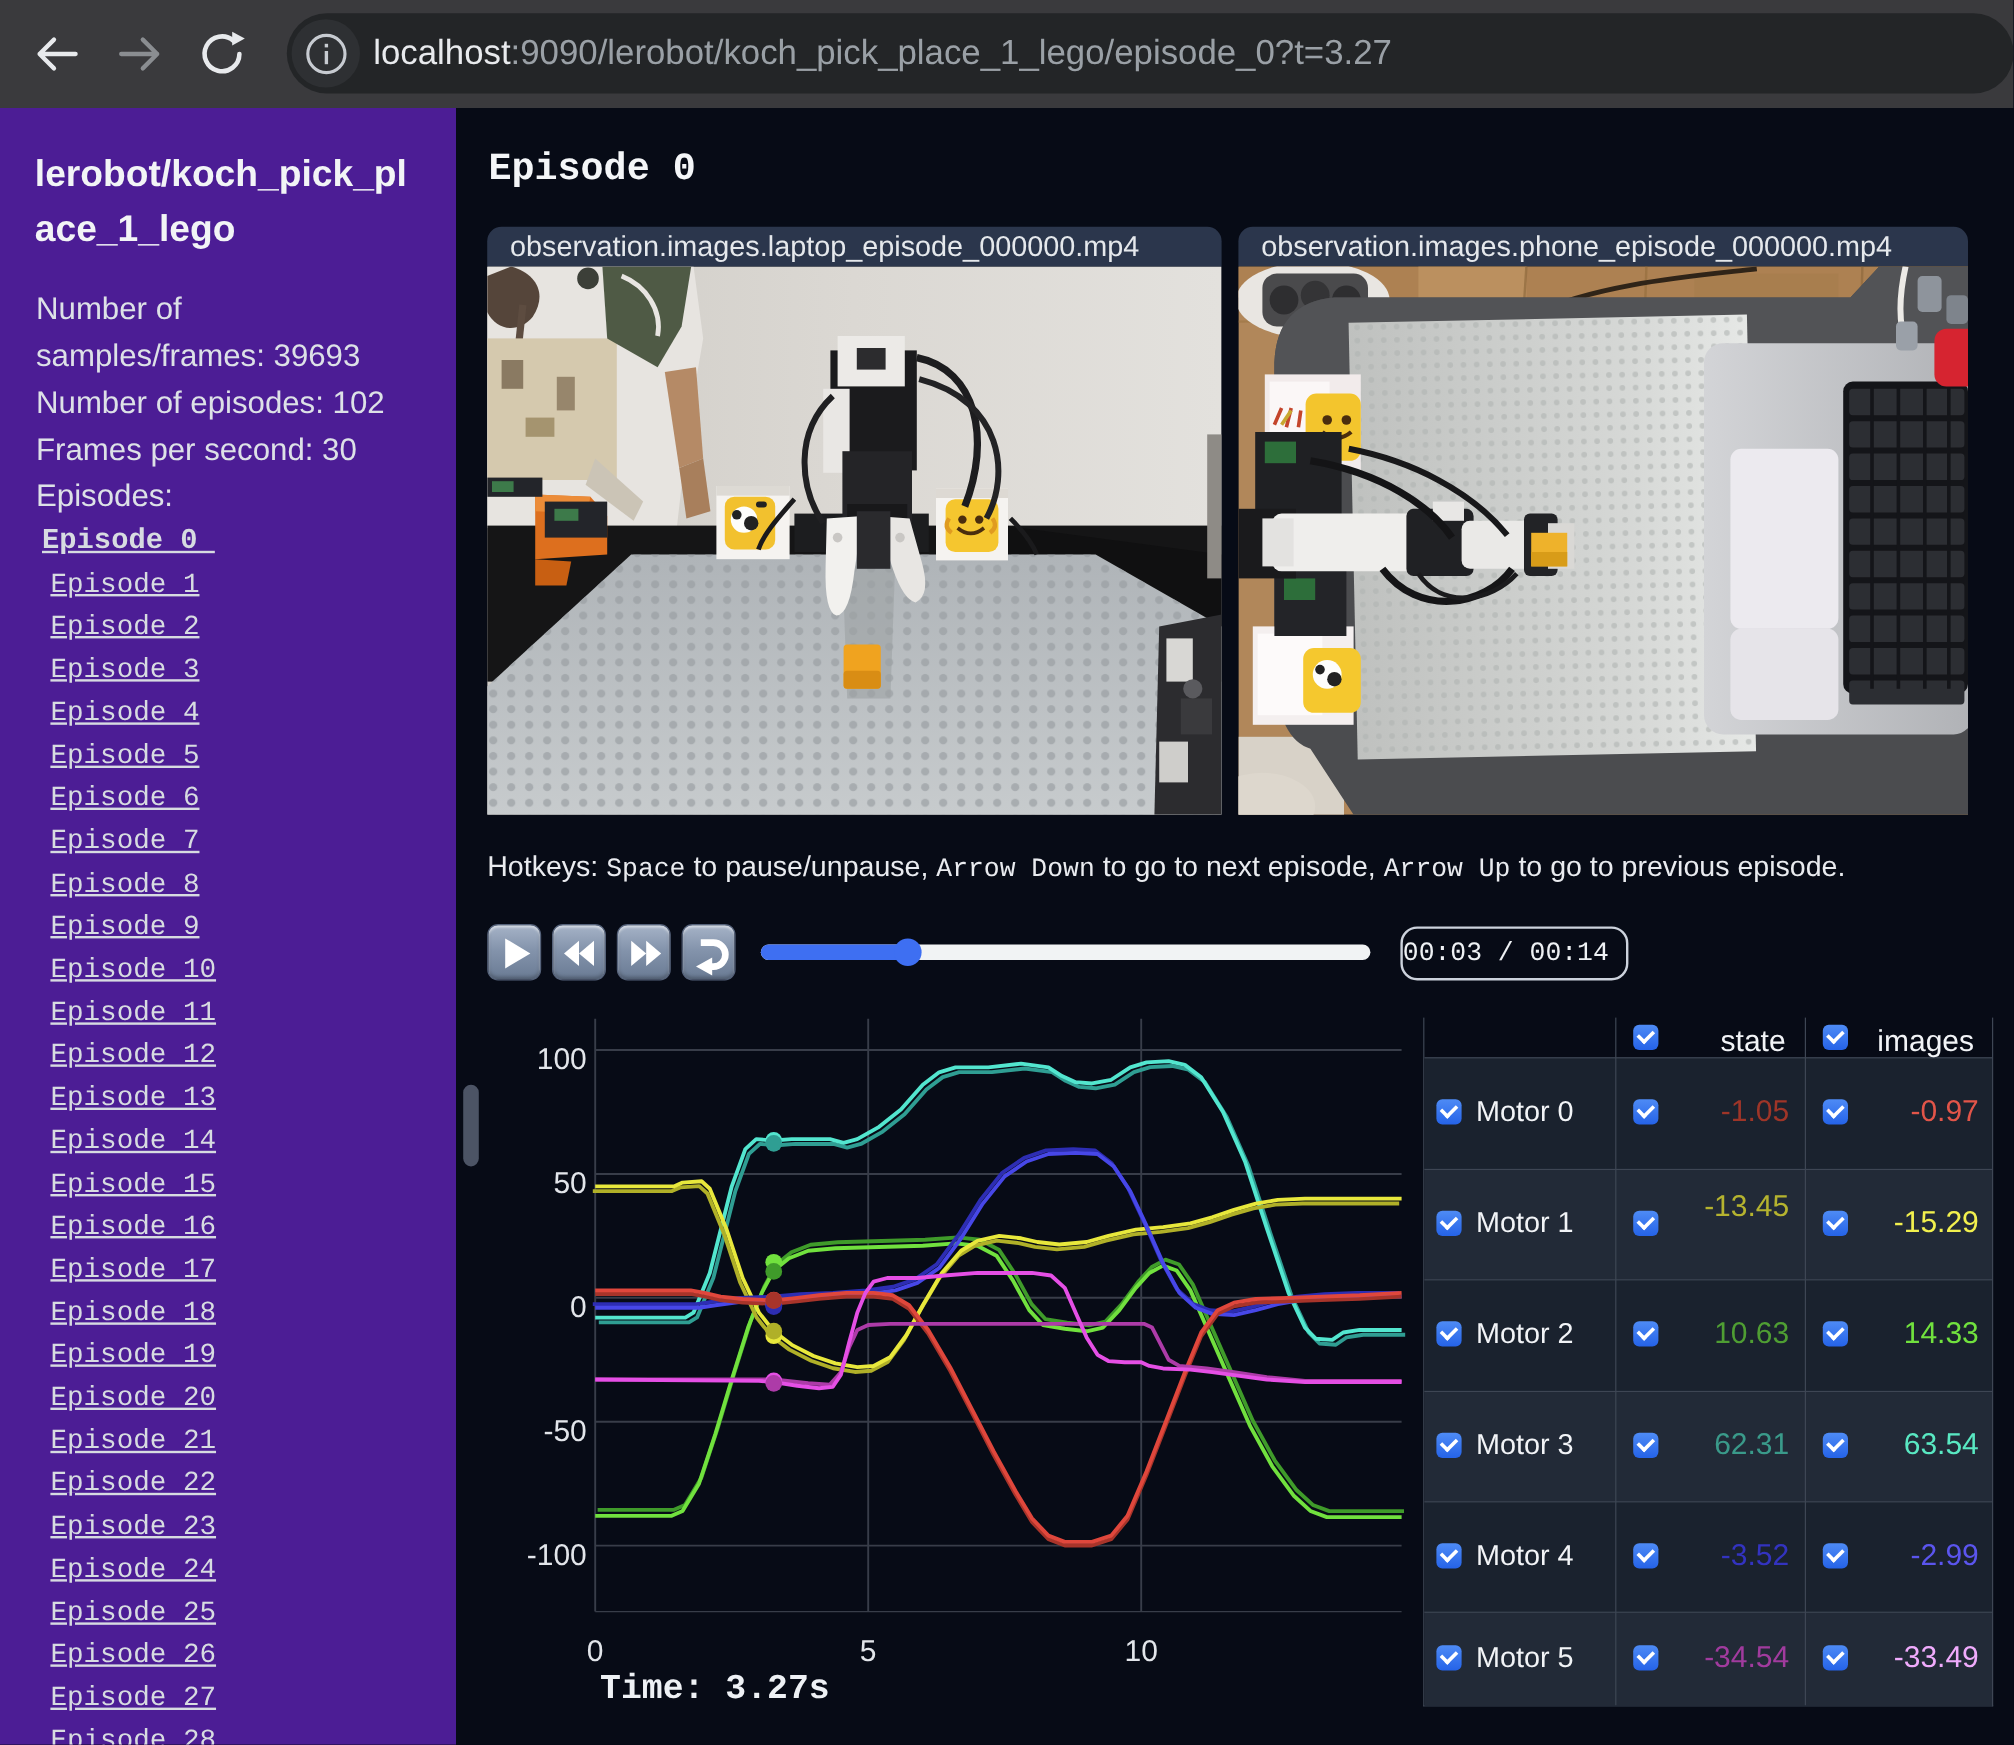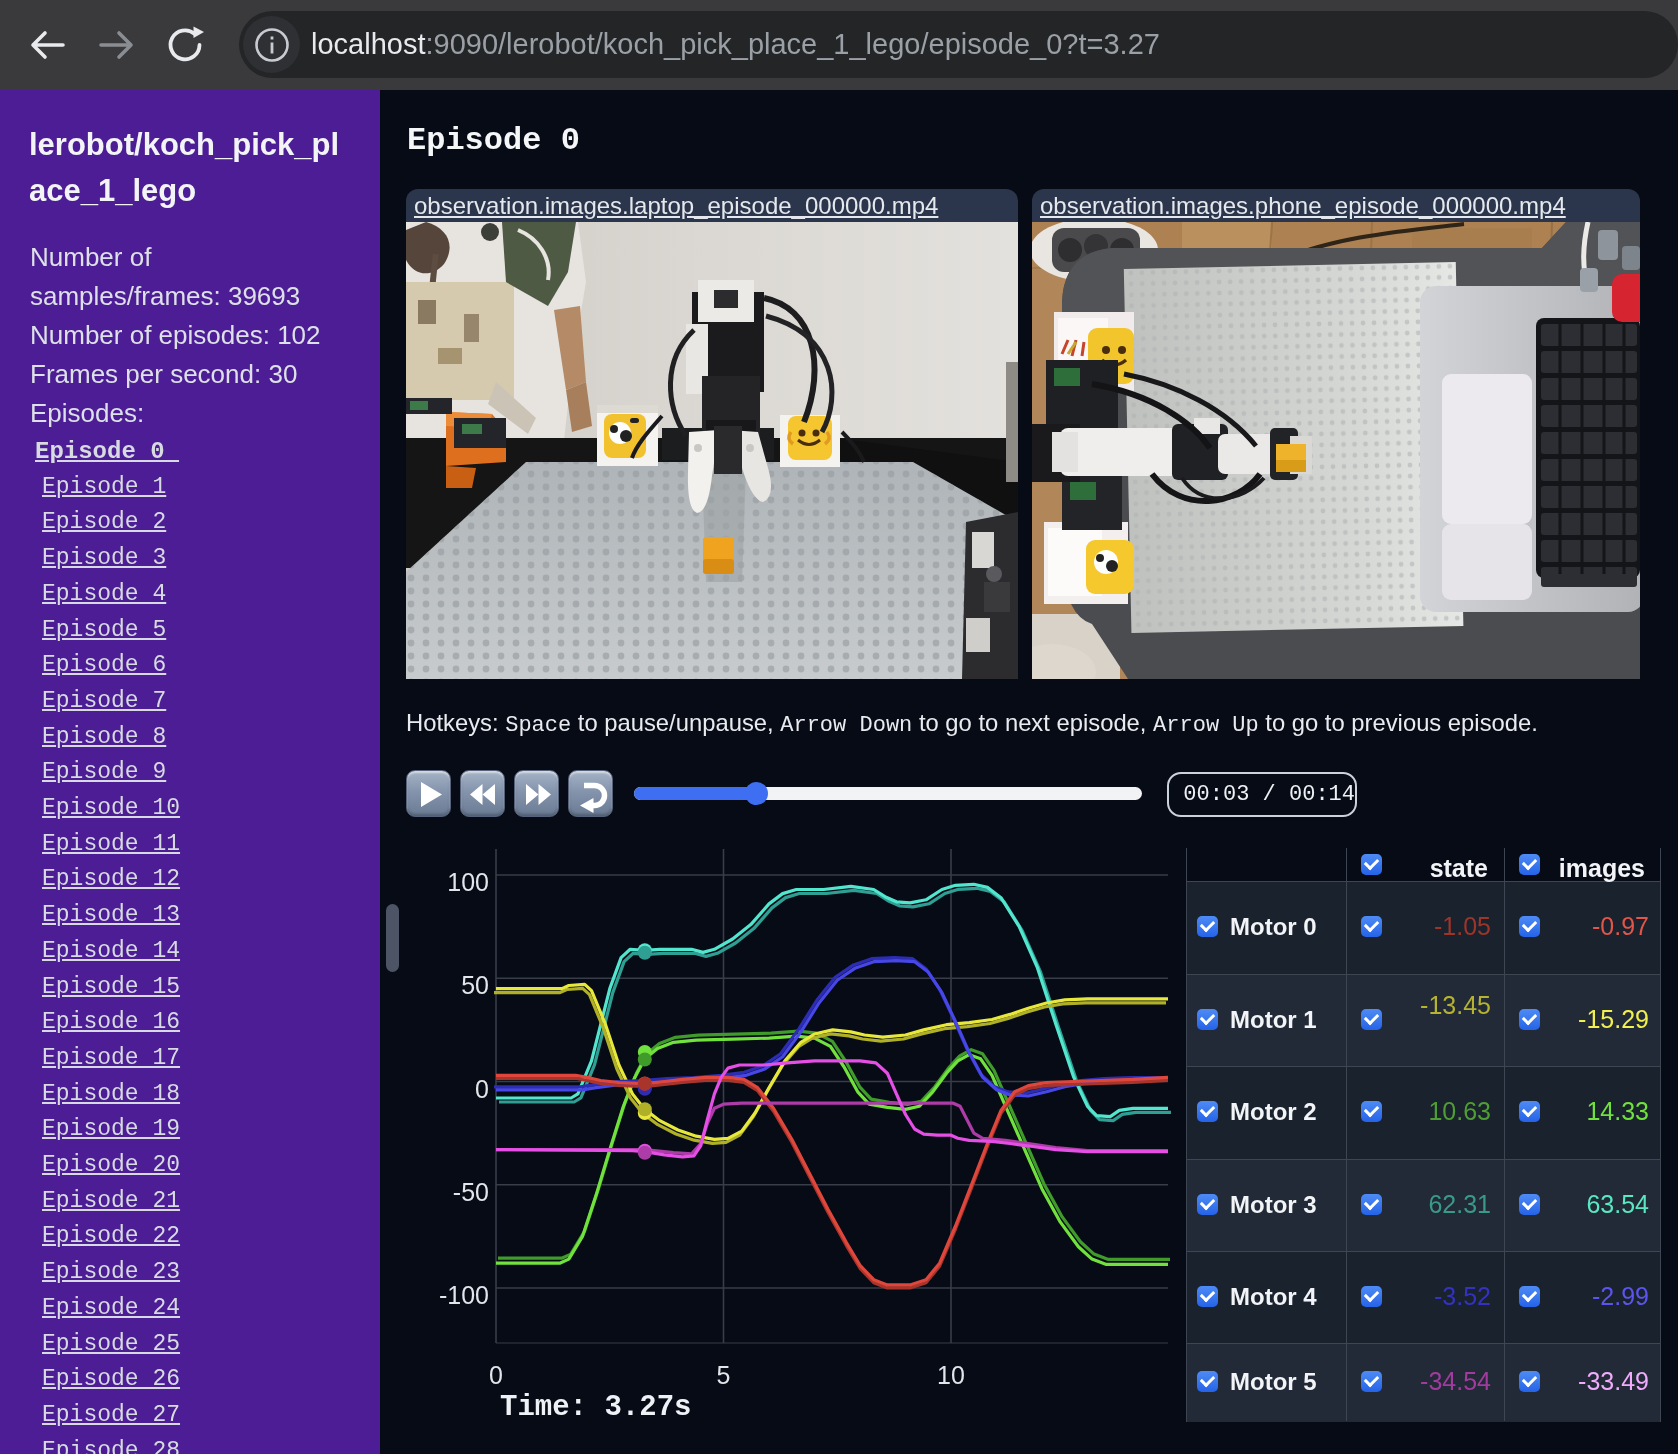--- a/index.html
+++ b/index.html
@@ -15,37 +15,37 @@
   .sidebar { position:absolute; left:0; top:90px; width:380px; height:1364px; background:#4c1d95; overflow:hidden; }
   .sb-title { position:absolute; left:29px; top:32px; width:345px; font-size:31px; font-weight:bold; line-height:46px; color:#f2f4f6; }
   .sb-info { position:absolute; left:30px; top:148px; width:300px; font-size:26px; line-height:39px; color:#dde1e7; }
   .sb-eps { position:absolute; left:35px; top:344px; font-family:"Liberation Mono",monospace; font-size:23px; line-height:35.7px; color:#d7dbe1; }
   .sb-eps a { color:#d7dbe1; text-decoration:underline; }
   .sb-eps .cur { font-weight:bold; }
   .sb-eps div { padding-left:7px; }
   .sb-eps div.cur { padding-left:0; }
   .main-h1 { position:absolute; left:407px; top:122px; font-family:"Liberation Mono",monospace; font-weight:bold; font-size:32px; color:#f4f6f8; }
   .vid { position:absolute; top:189px; }
-  .vid .cap { height:33px; background:#2b364c; border-radius:12px 12px 0 0; color:#e5e8ec; font-size:24px; line-height:33px; padding-left:8px; white-space:nowrap; overflow:hidden;text-decoration:underline; }
+  .vid .cap { height:33px; background:#2b364c; border-radius:12px 12px 0 0; color:#e5e8ec; font-size:24px; line-height:33px; padding-left:19px; white-space:nowrap; overflow:hidden; }
   .vid svg { display:block; }
   .hotkeys { position:absolute; left:406px; top:709px; font-size:23.8px; color:#e9ebef; white-space:nowrap; }
   .hotkeys .mono { font-size:22px; }
   .btn { position:absolute; top:770px; width:45px; height:47px; border-radius:9px;
          background:linear-gradient(180deg,#a6b3c7 0%,#8494ac 45%,#6a7b94 100%);
          box-shadow:inset 0 2px 2px rgba(255,255,255,0.55), inset 0 -2px 3px rgba(0,0,0,0.25);
          border:1px solid #55627a; }
   .btn svg { position:absolute; left:0; top:0; }
   .slider-track { position:absolute; left:634px; top:787px; width:508px; height:13px; border-radius:7px; background:#f1f3f4; }
   .slider-fill { position:absolute; left:0; top:0; width:123px; height:13px; border-radius:7px; background:#3e6ff2; }
   .slider-thumb { position:absolute; left:745px; top:782px; width:23px; height:23px; border-radius:50%; background:#3e6ff2; }
   .timebadge { position:absolute; left:1167px; top:772px; width:190px; height:45px; border:2px solid #ccd2dc; border-radius:14px;
-               font-family:"Liberation Mono",monospace; font-size:22px; color:#eef1f4; text-align:right; line-height:41px; }
+               font-family:"Liberation Mono",monospace; font-size:22px; color:#eef1f4; text-align:left; line-height:41px; }
   .scrollthumb { position:absolute; left:386px; top:904px; width:13px; height:68px; border-radius:7px; background:#4c5465; }
   .mtable { position:absolute; left:1186px; top:848px; width:475px; height:574px; border:1px solid #3e4654; border-top:none; }
-  .cell-label { position:absolute; font-weight:bold; color:#f2f4f7; font-size:24px; }
+  .cell-label { position:absolute; font-weight:normal; color:#f2f4f7; font-size:24px; }
   .cbx { position:absolute; width:21px; height:21px; border-radius:5px; background:linear-gradient(180deg,#4e8bf5,#2563e8); }
   .cbx:after { content:""; position:absolute; left:4px; top:4px; width:10px; height:6px; border-left:3px solid #fff; border-bottom:3px solid #fff; transform:rotate(-45deg); }
   .val { position:absolute; font-size:25px; text-align:right; }
 </style>
 </head>
 <body>
 
 <div class="chrome">
   <svg width="44" height="44" viewBox="0 0 44 44" style="left:25px; top:23px;">
     <path d="M38 22 H8 M8 22 L20 10 M8 22 L20 34" stroke="#e8eaed" stroke-width="3.6" fill="none" stroke-linecap="round" stroke-linejoin="round"></path>

